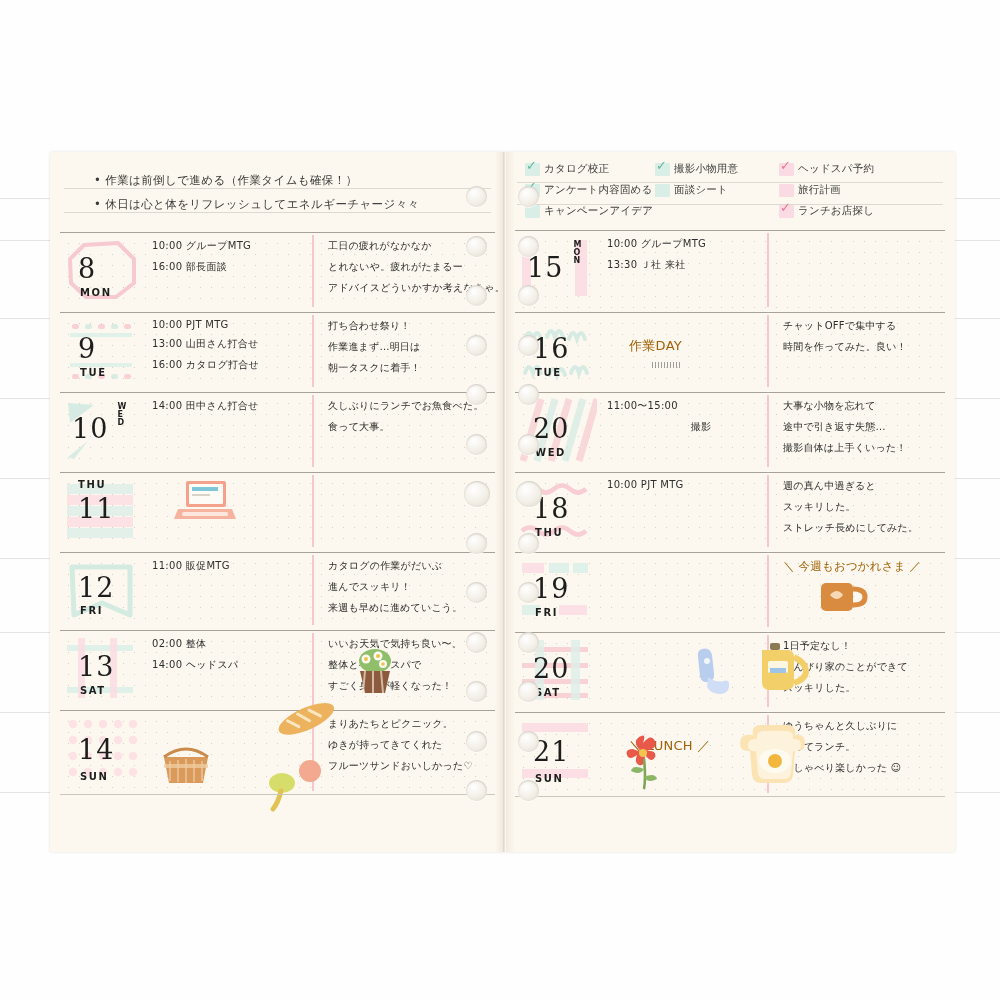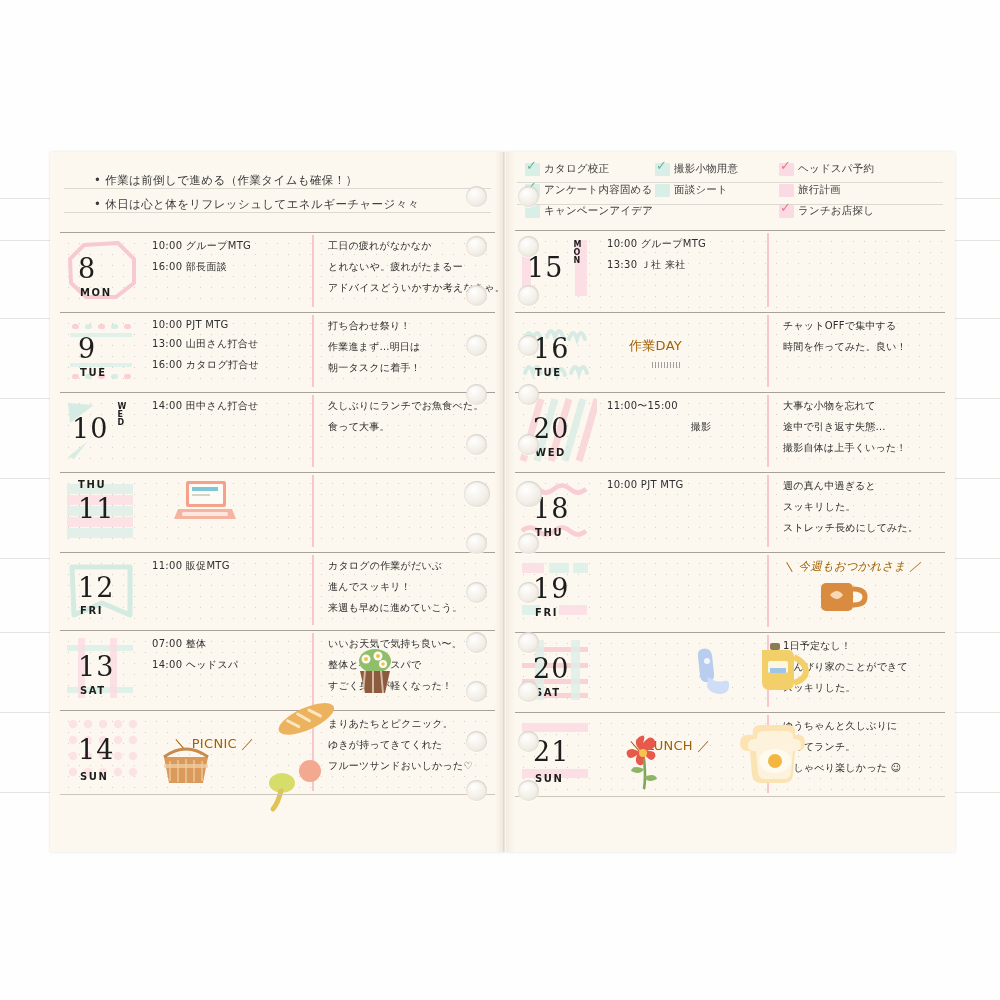--- a/index.html
+++ b/index.html
@@ -264,21 +264,21 @@
                 <rect x="3" y="10" width="66" height="6" fill="#ddefe8" opacity=".9"></rect>
                 <rect x="3" y="52" width="66" height="6" fill="#ddefe8" opacity=".9"></rect>
                 <rect x="14" y="3" width="7" height="60" fill="#fbdde3" opacity=".9"></rect>
                 <rect x="46" y="3" width="7" height="60" fill="#fbdde3" opacity=".9"></rect>
               </svg>
             </div>
             <div class="daynum">13</div>
             <div class="dayname">SAT</div>
           </div>
           <div class="sched">
-            <div>07:00   整体</div>
+            <div>02:00   整体</div>
             <div>14:00   ヘッドスパ</div>
           </div>
           <div class="note">
             <div>いいお天気で気持ち良い〜。</div>
             <div>整体とヘッドスパで</div>
             <div>すごく身体が軽くなった！</div>
           </div>
           <div class="stk" style="left: 292px; top: 14px;">
             <svg width="46" height="50" viewBox="0 0 46 50">
       <ellipse cx="23" cy="16" rx="16" ry="12" fill="#8fbf6a"></ellipse>
@@ -318,23 +318,20 @@
                 <circle cx="9" cy="57" r="4.2" fill="#fbdde3" opacity=".85"></circle>
                 <circle cx="24" cy="57" r="4.2" fill="#fbdde3" opacity=".85"></circle>
                 <circle cx="39" cy="57" r="4.2" fill="#fbdde3" opacity=".85"></circle>
                 <circle cx="54" cy="57" r="4.2" fill="#fbdde3" opacity=".85"></circle>
                 <circle cx="69" cy="57" r="4.2" fill="#fbdde3" opacity=".85"></circle>
               </svg>
             </div>
             <div class="daynum">14</div>
             <div class="dayname">SUN</div>
           </div>
-          <div class="sched">
-            <div class="bigword" style="margin-top: 18px; padding-left: 22px;">＼ PICNIC ／</div>
-          </div>
           <div class="note">
             <div>まりあたちとピクニック。</div>
             <div>ゆきが持ってきてくれた</div>
             <div>フルーツサンドおいしかった♡</div>
           </div>
           <div class="stk" style="left: 92px; top: 0px;">
             <svg width="250" height="92" viewBox="0 0 250 92">
       <g transform="translate(10,40)">
         <path d="M2 6 h44 l-5 26 H7 Z" fill="#d99a5c"></path>
         <path d="M2 6 q22,-16 44,0" fill="none" stroke="#c98a4c" stroke-width="3"></path>
@@ -512,21 +509,21 @@
                 <rect x="30" y="6" width="20" height="10" fill="#ddefe8" opacity=".9"></rect>
                 <rect x="54" y="6" width="15" height="10" fill="#ddefe8" opacity=".9"></rect>
                 <rect x="3" y="48" width="18" height="10" fill="#ddefe8" opacity=".9"></rect>
                 <rect x="40" y="48" width="28" height="10" fill="#fbdde3" opacity=".9"></rect>
               </svg>
             </div>
             <div class="daynum">19</div>
             <div class="dayname">FRI</div>
           </div>
           <div class="note">
-            <div class="bigword" style="font-size: 11.5px; font-style: italic;">＼ 今週もおつかれさま ／</div>
+            <div class="bigword" style="font-size: 11.5px;">＼ 今週もおつかれさま ／</div>
           </div>
           <div class="stk" style="left: 302px; top: 22px;">
             <svg width="52" height="42" viewBox="0 0 52 42">
       <rect x="4" y="8" width="32" height="28" rx="5" fill="#d98c3f"></rect>
       <path d="M36 14 q12,0 12,8 t-12,8" fill="none" stroke="#d98c3f" stroke-width="5"></path>
       <path d="M13 20 q7,-8 13,0 q-6,8 -13,0" fill="#fbe6cd" opacity=".85"></path>
             </svg>
           </div>
         </div>
         <div class="rowsep" style="top: 480px;"></div>

